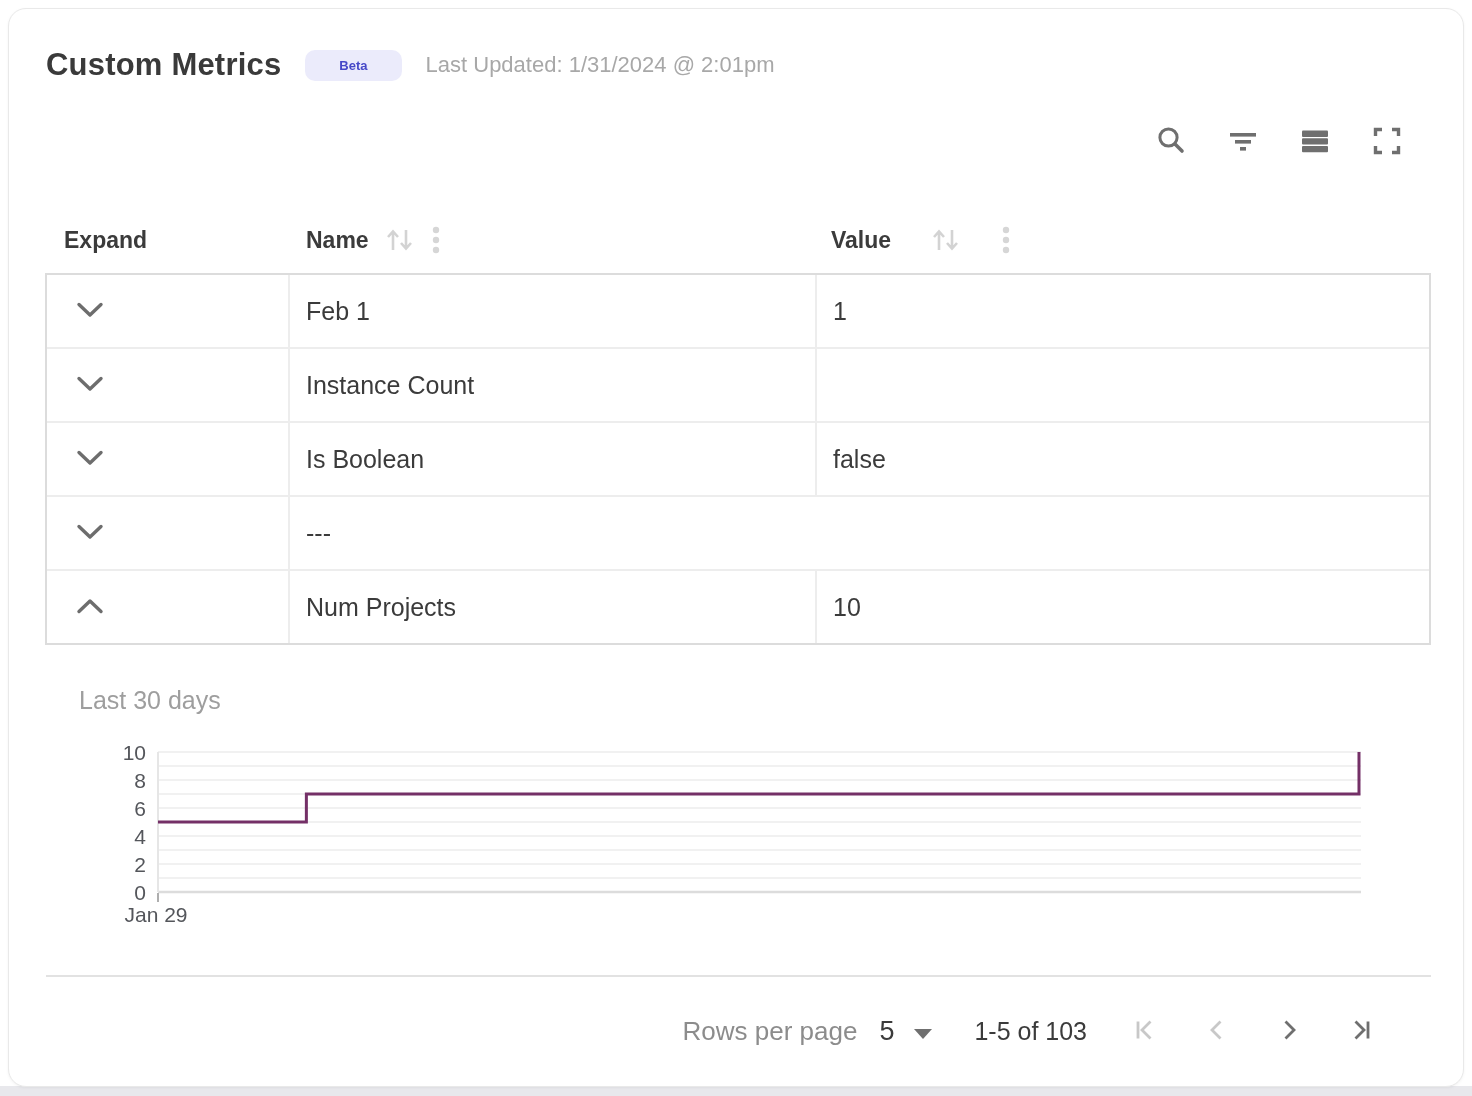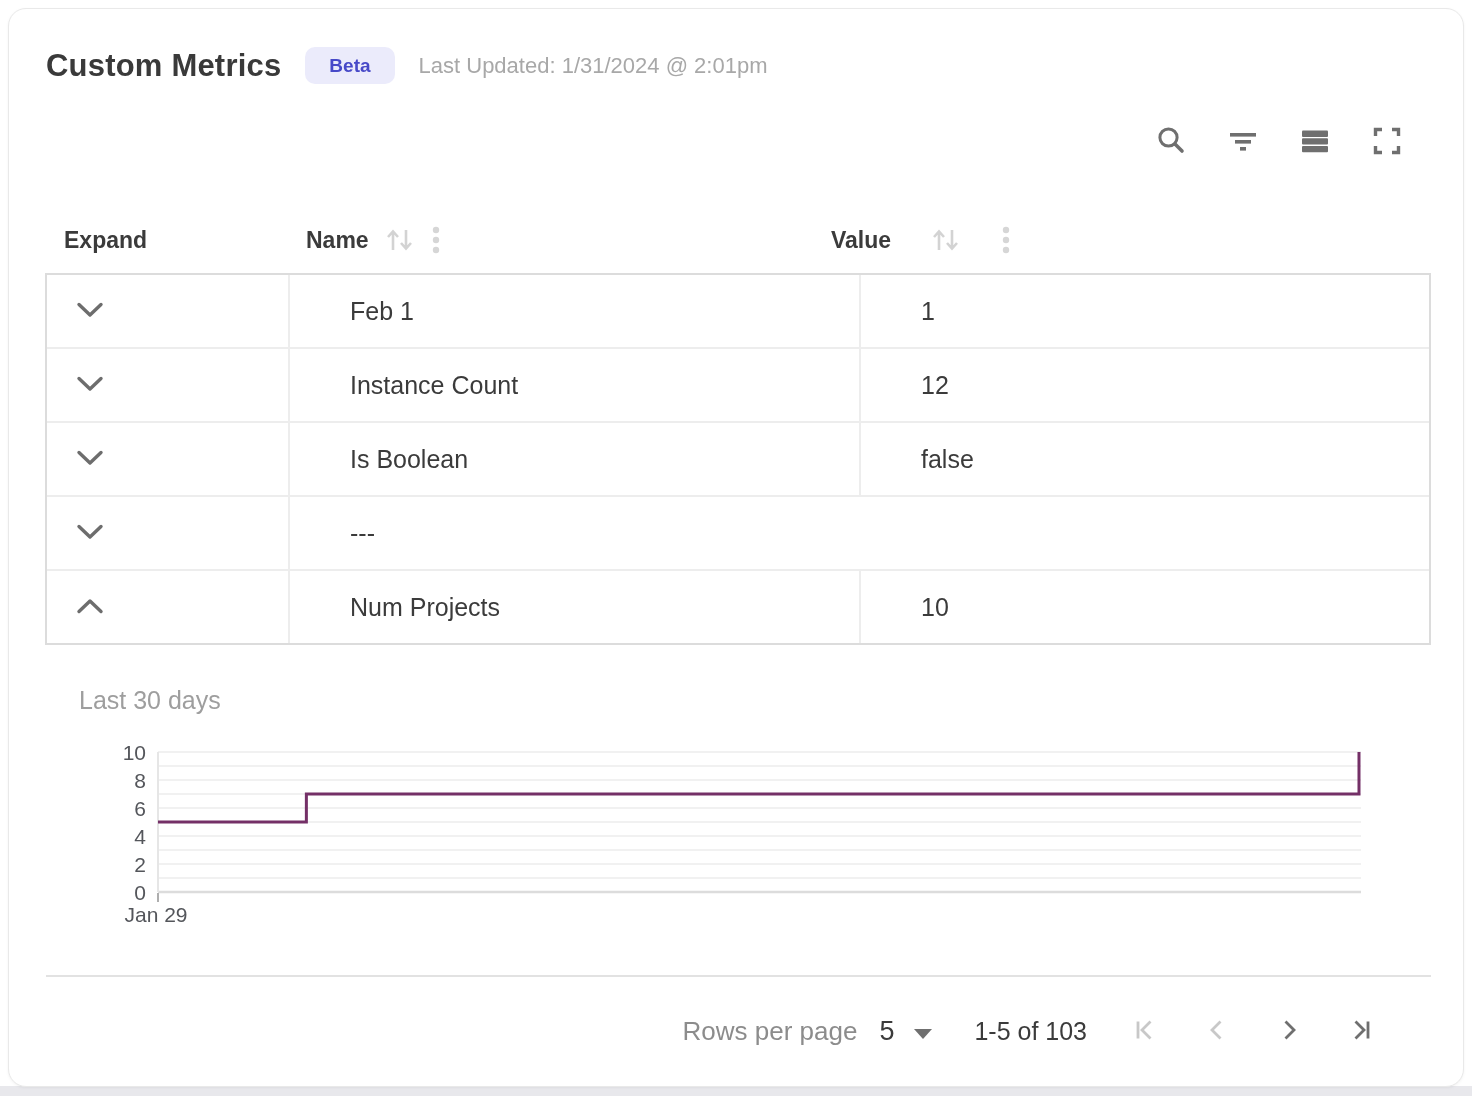--- a/index.html
+++ b/index.html
@@ -16,41 +16,41 @@
   .card{
     position:absolute;left:8px;top:8px;width:1454px;height:1077px;
     background:#ffffff;border:1px solid #e9e9e9;border-radius:18px;
     box-shadow:0 1px 3px rgba(0,0,0,.05);z-index:1;
   }
   
   .hdr{position:absolute;left:37px;top:38px;display:flex;align-items:center;}
   .title{font-size:31px;font-weight:700;color:#3a3a3a;letter-spacing:.2px;}
   .badge{
     margin-left:24px;background:#ebebfb;color:#4749c8;
-    font-size:19px;font-weight:700;padding:9px 24px;border-radius:10px;line-height:1;
+    font-size:13px;font-weight:700;padding:9px 34px;border-radius:10px;line-height:1;
   }
   .updated{margin-left:24px;font-size:22px;color:#a8a8a8;}
   
   .toolbar{position:absolute;top:116px;right:59px;display:flex;align-items:center;gap:38px;}
   .tool-btn{background:none;border:none;padding:0;margin:0;cursor:pointer;width:34px;height:34px;display:flex;align-items:center;justify-content:center;}
   
   .thead{position:absolute;left:36px;top:202px;width:1386px;height:58px;display:flex;align-items:center;}
   .th{display:flex;align-items:center;font-size:23px;font-weight:700;color:#3b3b3b;box-sizing:border-box;}
   .th-expand{width:243px;padding-left:19px;align-items:flex-end;}
   .th-name{width:527px;padding-left:18px;}
   .th-value{flex:1;padding-left:16px;gap:24px;}
   .sort-ic{margin-left:14px;display:inline-flex;}
   .kebab-ic{margin-left:13px;display:inline-flex;cursor:pointer;}
   
   .tbody{
     position:absolute;left:36px;top:264px;width:1386px;height:372px;
     border:2px solid #dcdcdc;box-sizing:border-box;
     display:flex;flex-direction:column;background:#fff;
   }
-  .trow{flex:1;display:flex;border-bottom:2px solid #ededed;gap:44px;}
+  .trow{flex:1;display:flex;border-bottom:2px solid #ededed;}
   .trow:last-child{border-bottom:none;}
   .td{display:flex;align-items:center;box-sizing:border-box;font-size:25px;color:#3b3b3b;}
   .td-expand{width:243px;padding-left:29px;border-right:2px solid #ededed;}
   .td-name{width:527px;padding-left:16px;border-right:2px solid #ededed;}
   .td-value{flex:1;padding-left:16px;}
   .expand-btn{background:none;border:none;padding:0;cursor:pointer;display:flex;align-items:center;}
   
   .chart-title{position:absolute;left:70px;top:677px;font-size:25px;color:#9e9e9e;}
   .chart-svg{position:absolute;left:72px;top:727px;}
   
@@ -174,21 +174,20 @@
       </div>
       <div class="trow">
         <div class="td td-expand">
           <button class="expand-btn">
             <span><svg width="28" height="16" viewBox="0 0 28 16" fill="none">
                 <path d="M3 2.5 L14 13 L25 2.5" stroke="#6d6d6d" stroke-width="3.4" stroke-linecap="round" stroke-linejoin="round"></path>
               </svg></span>
           </button>
         </div>
         <div class="td td-name">Instance Count</div>
-        <div class="td td-value">12</div>
       </div>
       <div class="trow">
         <div class="td td-expand">
           <button class="expand-btn">
             <span><svg width="28" height="16" viewBox="0 0 28 16" fill="none">
                 <path d="M3 2.5 L14 13 L25 2.5" stroke="#6d6d6d" stroke-width="3.4" stroke-linecap="round" stroke-linejoin="round"></path>
               </svg></span>
           </button>
         </div>
         <div class="td td-name">Is Boolean</div>

